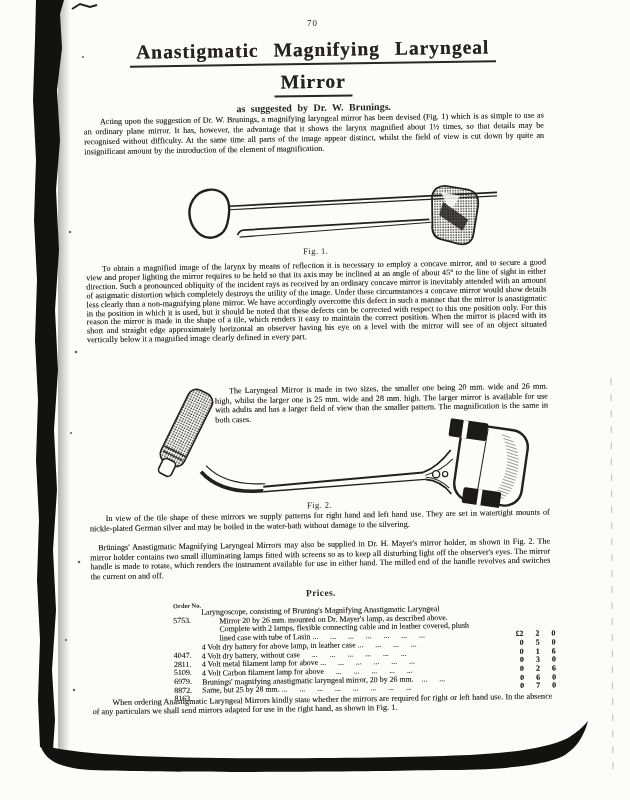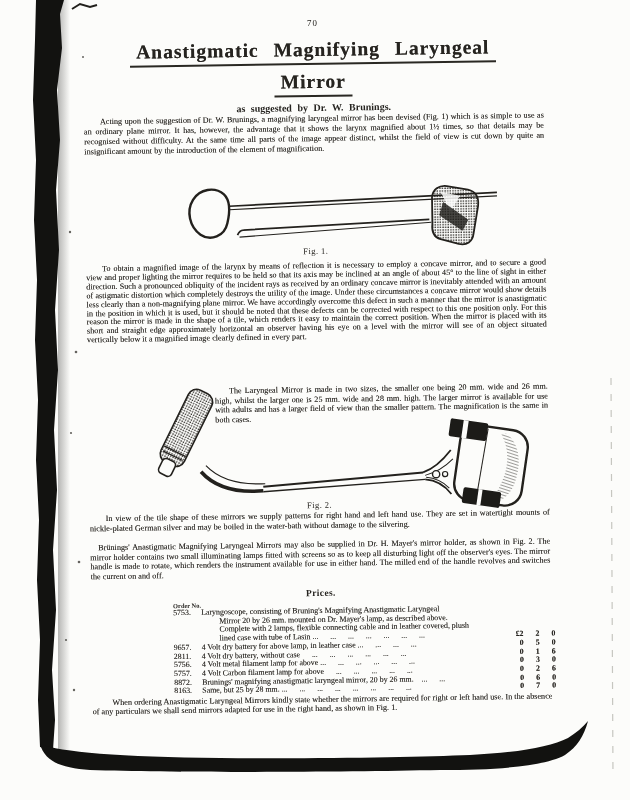--- a/index.html
+++ b/index.html
@@ -38,21 +38,21 @@
   #fig1-caption{top:246px;}
   #fig2-caption{top:500px;}
   #prices-heading{top:588px;font-size:9.5px;font-weight:700;letter-spacing:0.4px;}
   #order-no-label{left:170px;top:600px;font-size:6.4px;font-weight:700;}
   #price-table{
     position:absolute;left:88px;top:607px;width:468px;
     font-size:7.9px;line-height:8.7px;
     text-shadow:0 0 0.45px rgba(45,40,34,0.5);
   }
   .prow{position:relative;}
-  .prow .no{position:absolute;left:82px;top:0;}
+  .prow .no{position:absolute;left:82px;top:8px;}
   .prow .desc{
     display:block;margin-left:110px;margin-right:50px;
     padding-left:18px;text-indent:-18px;
     white-space:pre-wrap;text-align:left;
   }
   .prow .pl{position:absolute;left:406px;bottom:0;width:26px;text-align:right;font-weight:700;}
   .prow .ps{position:absolute;left:438px;bottom:0;width:10px;text-align:right;font-weight:700;}
   .prow .pd{position:absolute;left:454px;bottom:0;width:10px;text-align:right;font-weight:700;}
   .figsvg{position:absolute;}
   #fig1-svg{left:182px;top:184px;}
@@ -151,42 +151,42 @@
       <span class="no">5753.</span>
       <span class="desc">Laryngoscope, consisting of Bruning's Magnifying Anastigmatic Laryngeal
 Mirror 20 by 26 mm. mounted on Dr. Mayer's lamp, as described above.
 Complete with 2 lamps, flexible connecting cable and in leather covered, plush
 lined case with tube of Lasin ...   ...   ...   ...   ...   ...   ...</span>
       <span class="pl">£2</span>
       <span class="ps">2</span>
       <span class="pd">0</span>
     </div>
     <div class="prow">
-      <span class="no">9657.</span>
+      <span class="no">4047.</span>
       <span class="desc">4 Volt dry battery for above lamp, in leather case ...   ...   ...   ...</span>
       <span class="pl">0</span>
       <span class="ps">5</span>
       <span class="pd">0</span>
     </div>
     <div class="prow">
       <span class="no">2811.</span>
       <span class="desc">4 Volt dry battery, without case   ...   ...   ...   ...   ...   ...</span>
       <span class="pl">0</span>
       <span class="ps">1</span>
       <span class="pd">6</span>
     </div>
     <div class="prow">
-      <span class="no">5756.</span>
+      <span class="no">5109.</span>
       <span class="desc">4 Volt metal filament lamp for above ...   ...   ...   ...   ...   ...</span>
       <span class="pl">0</span>
       <span class="ps">3</span>
       <span class="pd">0</span>
     </div>
     <div class="prow">
-      <span class="no">5757.</span>
+      <span class="no">6979.</span>
       <span class="desc">4 Volt Carbon filament lamp for above   ...   ...   ...   ...   ...</span>
       <span class="pl">0</span>
       <span class="ps">2</span>
       <span class="pd">6</span>
     </div>
     <div class="prow">
       <span class="no">8872.</span>
       <span class="desc">Brunings' magnifying anastigmatic laryngeal mirror, 20 by 26 mm.  ...   ...</span>
       <span class="pl">0</span>
       <span class="ps">6</span>

